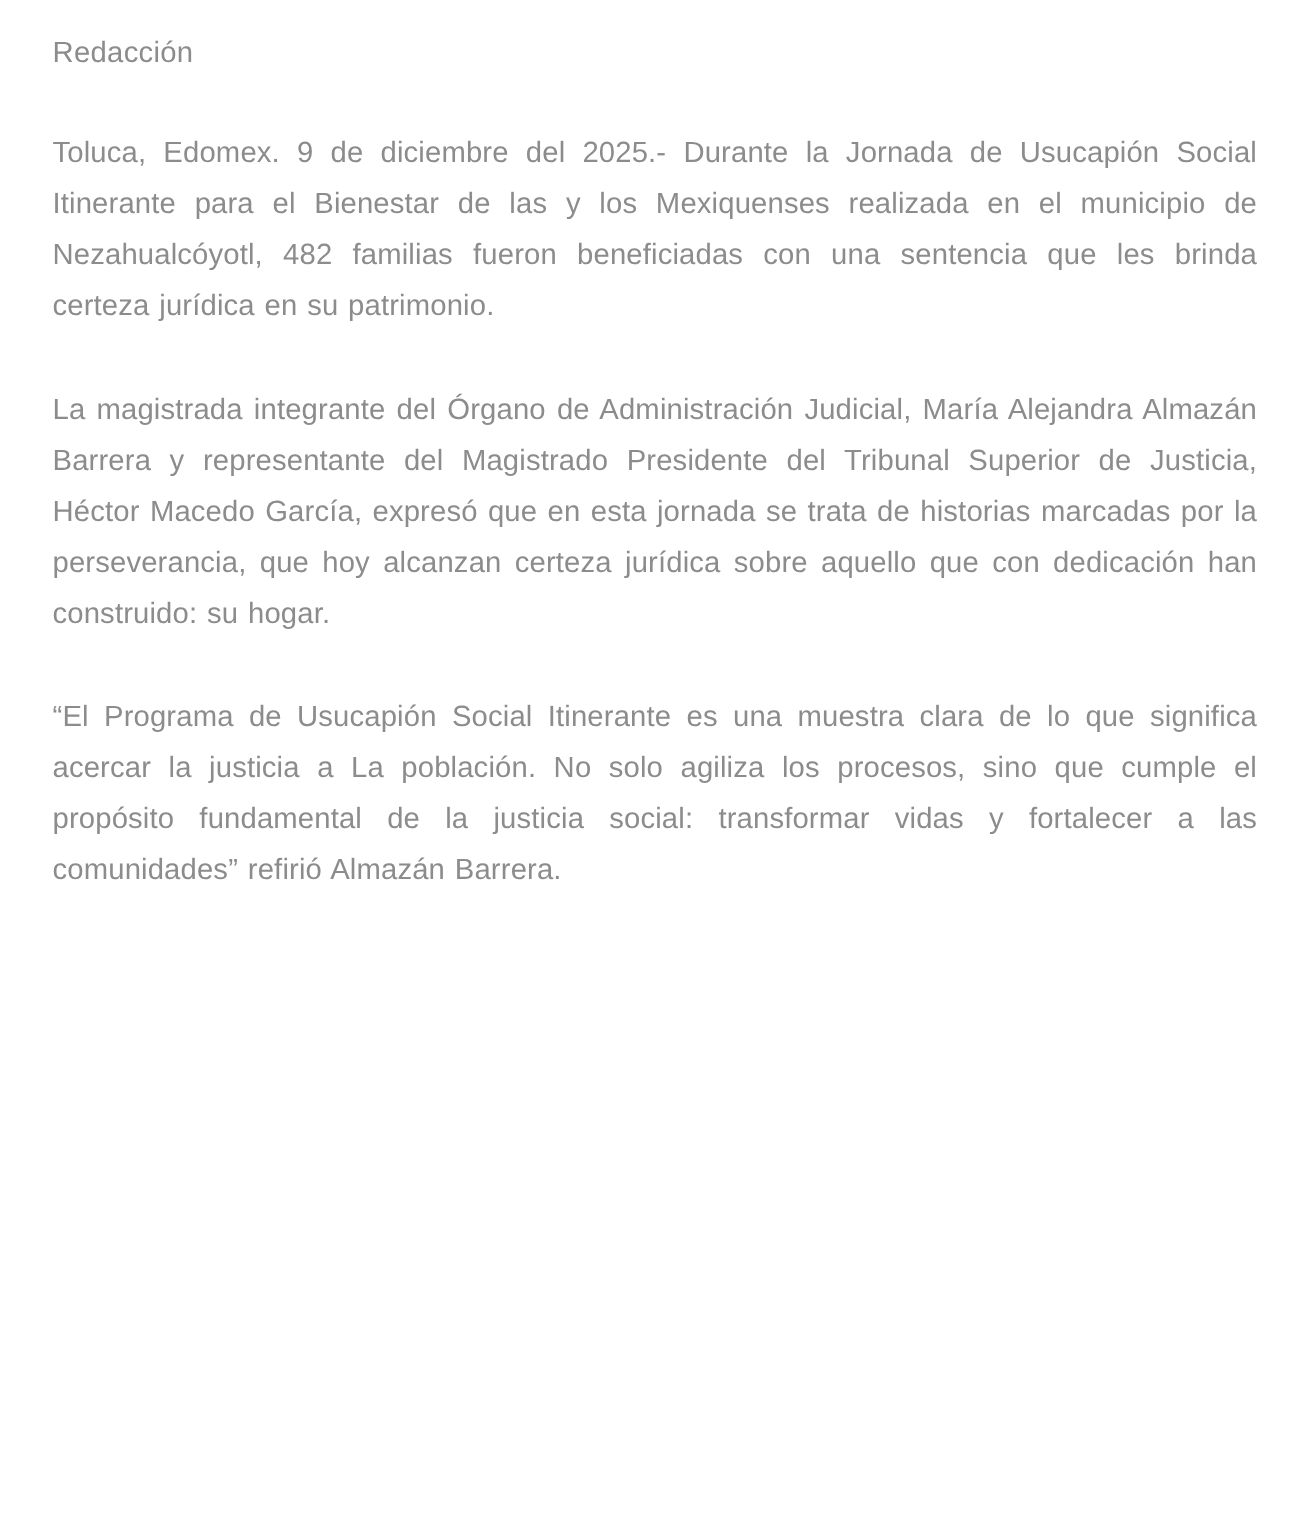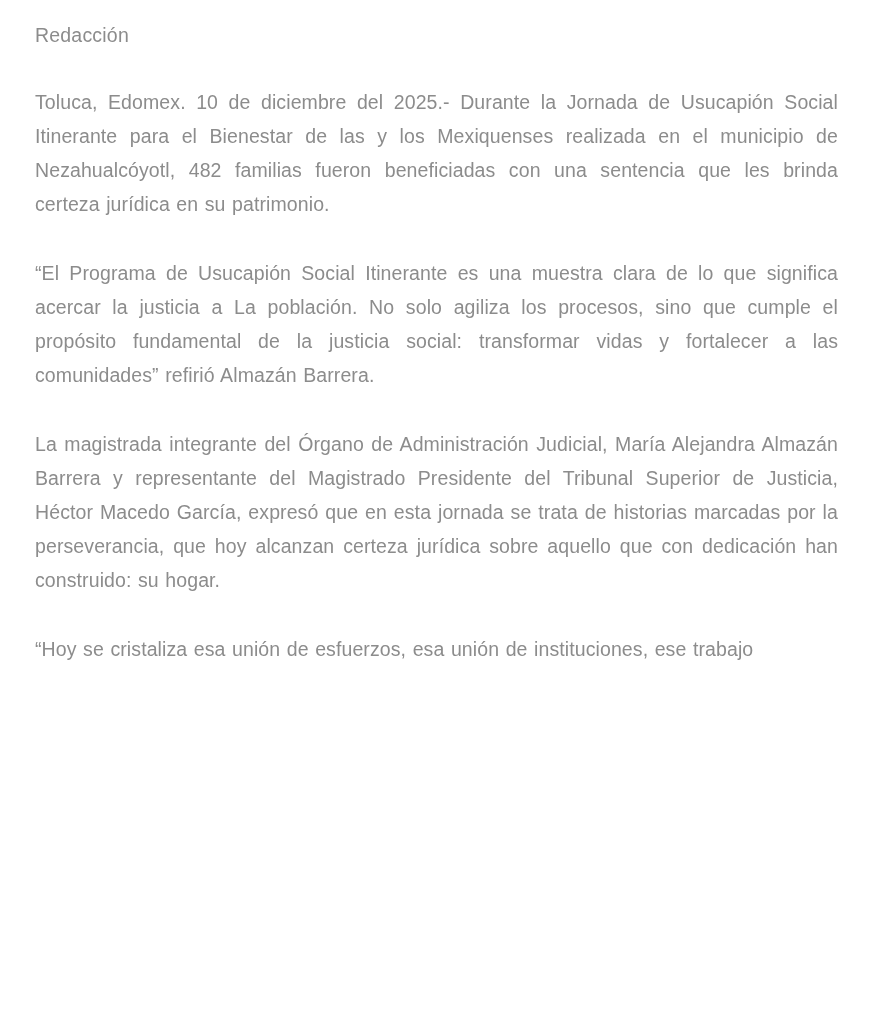--- a/index.html
+++ b/index.html
@@ -33,17 +33,16 @@
     }
     .para:last-child {
       margin-bottom: 0;
     }
   </style>
 </head>
 <body>
 
 <main class="article">
   <p class="byline">Redacción</p>
-  <p class="para">Toluca, Edomex. 10 de diciembre del 2025.- Durante la Jornada de Usucapión Social Itinerante para el Bienestar de las y los Mexiquenses realizada en el municipio de Nezahualcóyotl, 482 familias fueron beneficiadas con una sentencia que les brinda certeza jurídica en su patrimonio.</p>
+  <p class="para">Toluca, Edomex. 9 de diciembre del 2025.- Durante la Jornada de Usucapión Social Itinerante para el Bienestar de las y los Mexiquenses realizada en el municipio de Nezahualcóyotl, 482 familias fueron beneficiadas con una sentencia que les brinda certeza jurídica en su patrimonio.</p>
+  <p class="para">La magistrada integrante del Órgano de Administración Judicial, María Alejandra Almazán Barrera y representante del Magistrado Presidente del Tribunal Superior de Justicia, Héctor Macedo García, expresó que en esta jornada se trata de historias marcadas por la perseverancia, que hoy alcanzan certeza jurídica sobre aquello que con dedicación han construido: su hogar.</p>
   <p class="para">“El Programa de Usucapión Social Itinerante es una muestra clara de lo que significa acercar la justicia a La población. No solo agiliza los procesos, sino que cumple el propósito fundamental de la justicia social: transformar vidas y fortalecer a las comunidades” refirió Almazán Barrera.</p>
-  <p class="para">La magistrada integrante del Órgano de Administración Judicial, María Alejandra Almazán Barrera y representante del Magistrado Presidente del Tribunal Superior de Justicia, Héctor Macedo García, expresó que en esta jornada se trata de historias marcadas por la perseverancia, que hoy alcanzan certeza jurídica sobre aquello que con dedicación han construido: su hogar.</p>
-  <p class="para">“Hoy se cristaliza esa unión de esfuerzos, esa unión de instituciones, ese trabajo</p>
 </main>
 
 </body></html>

